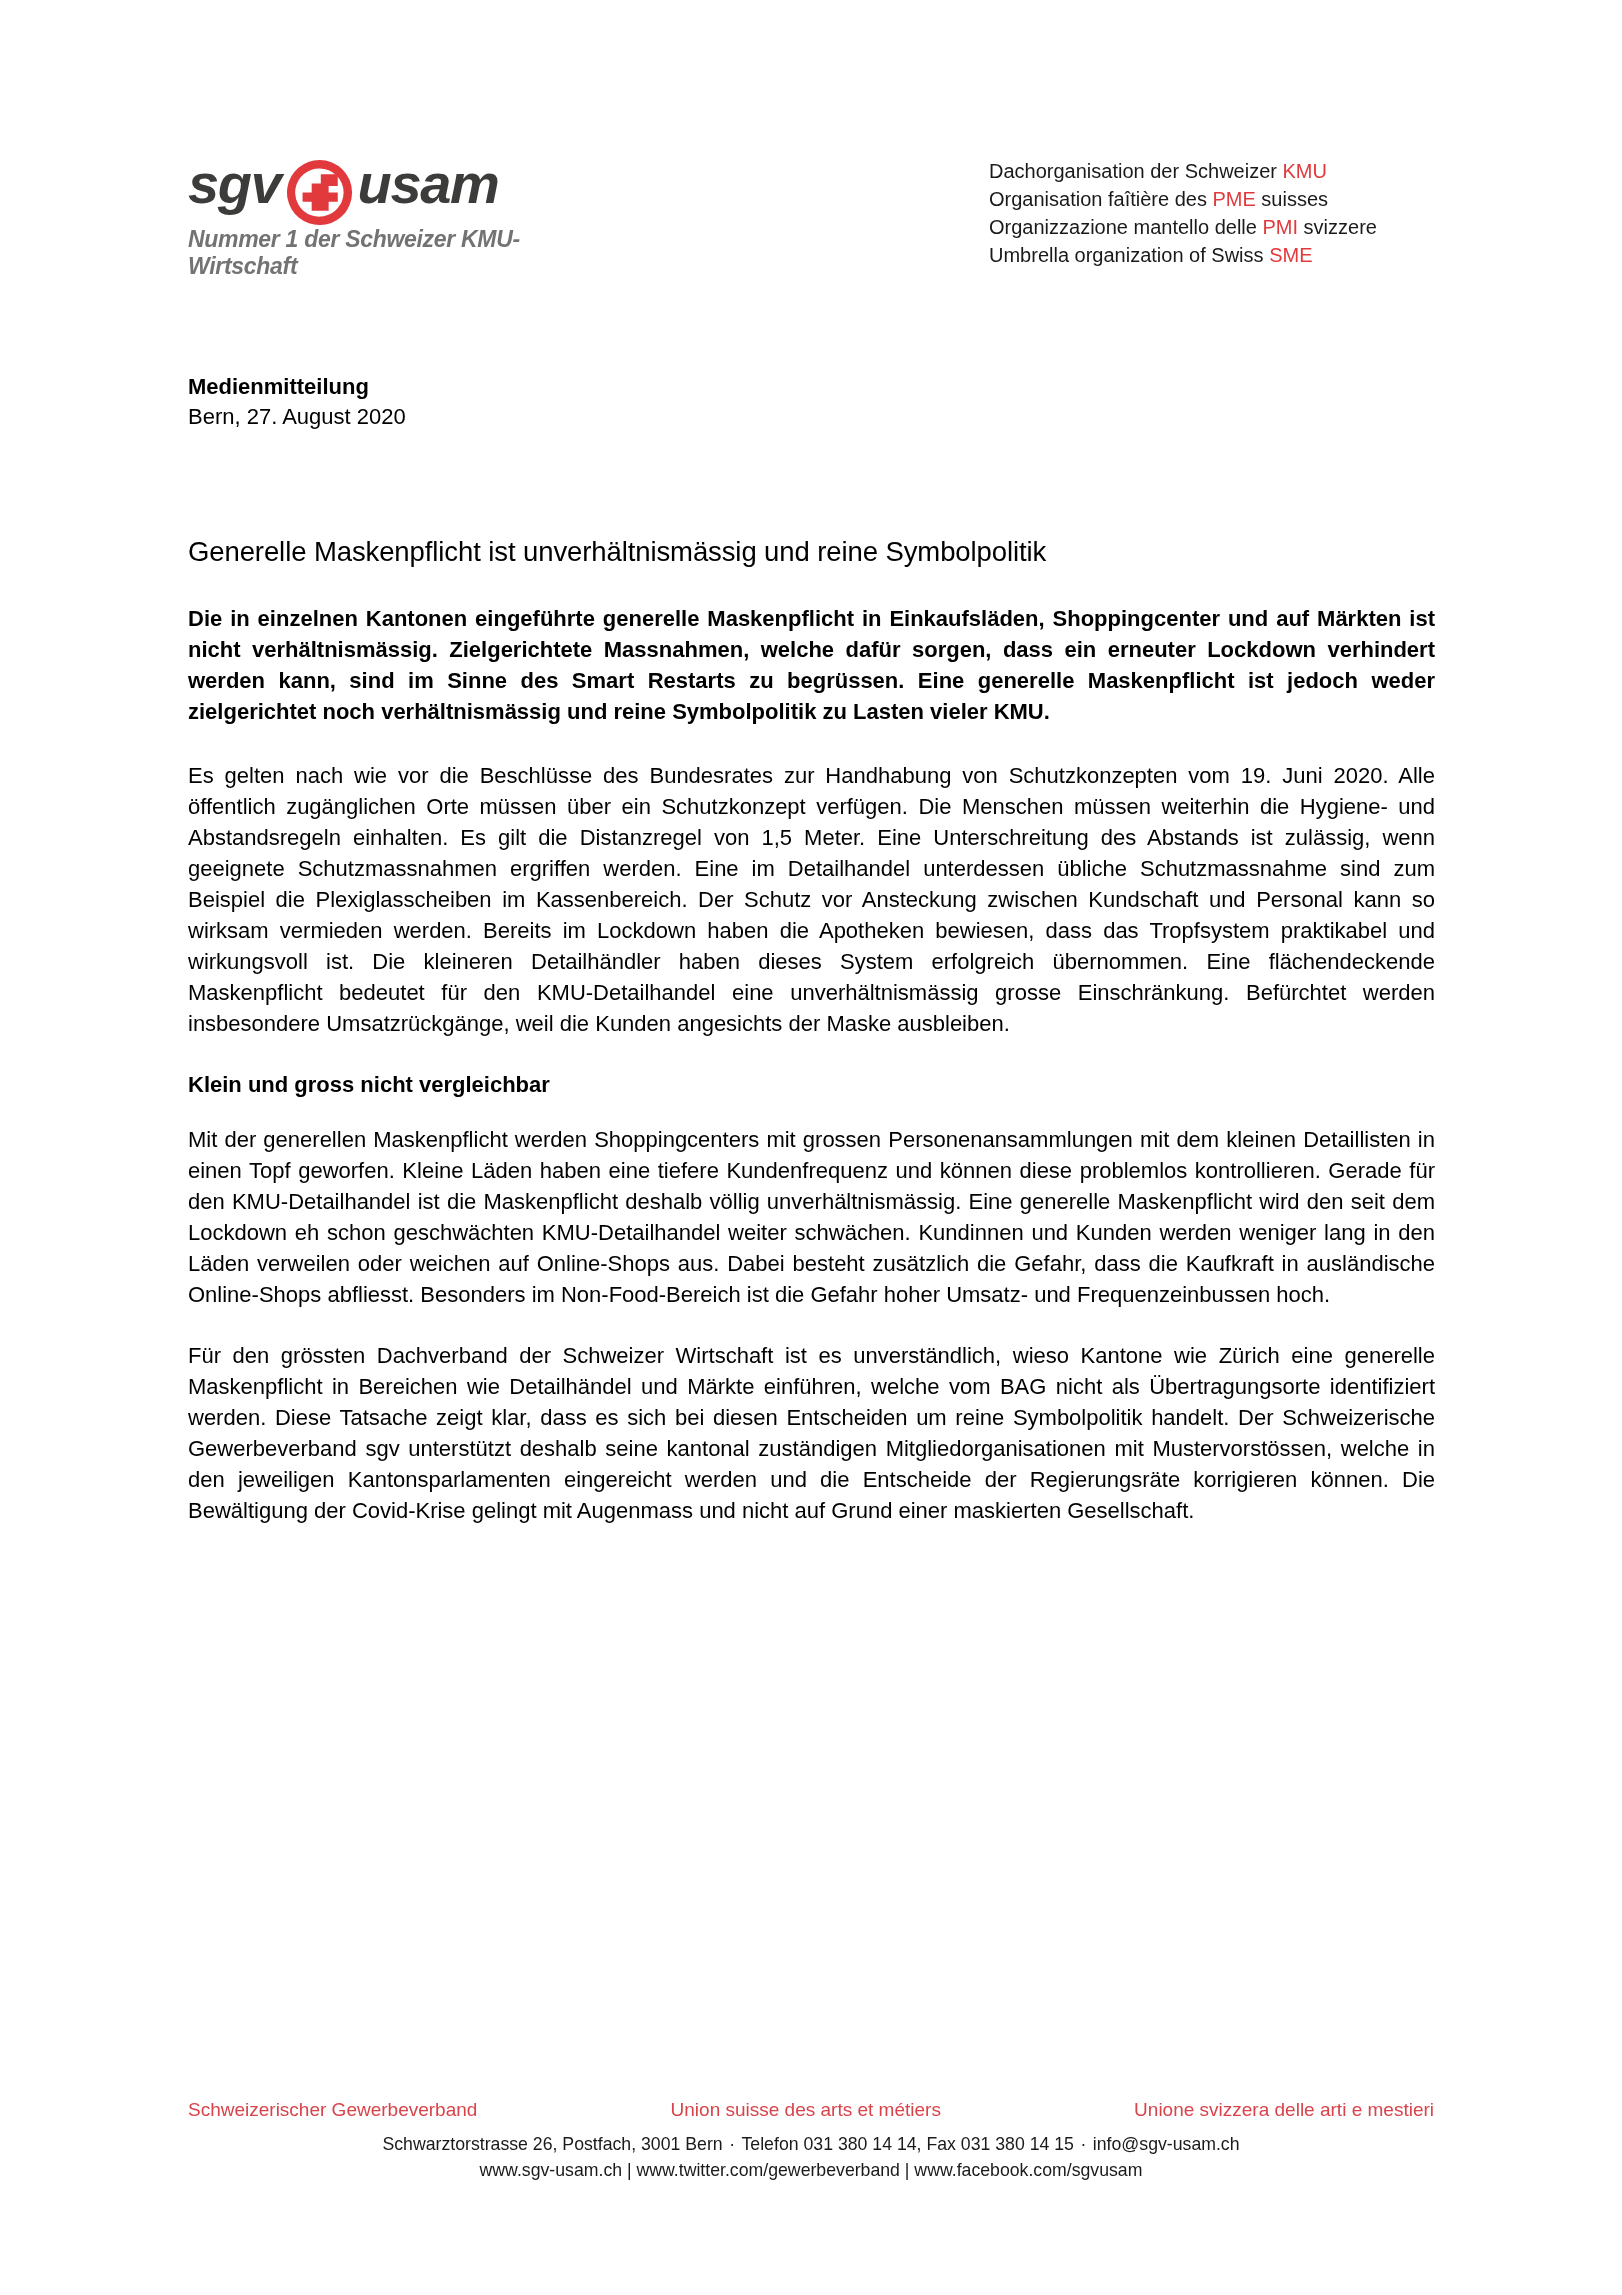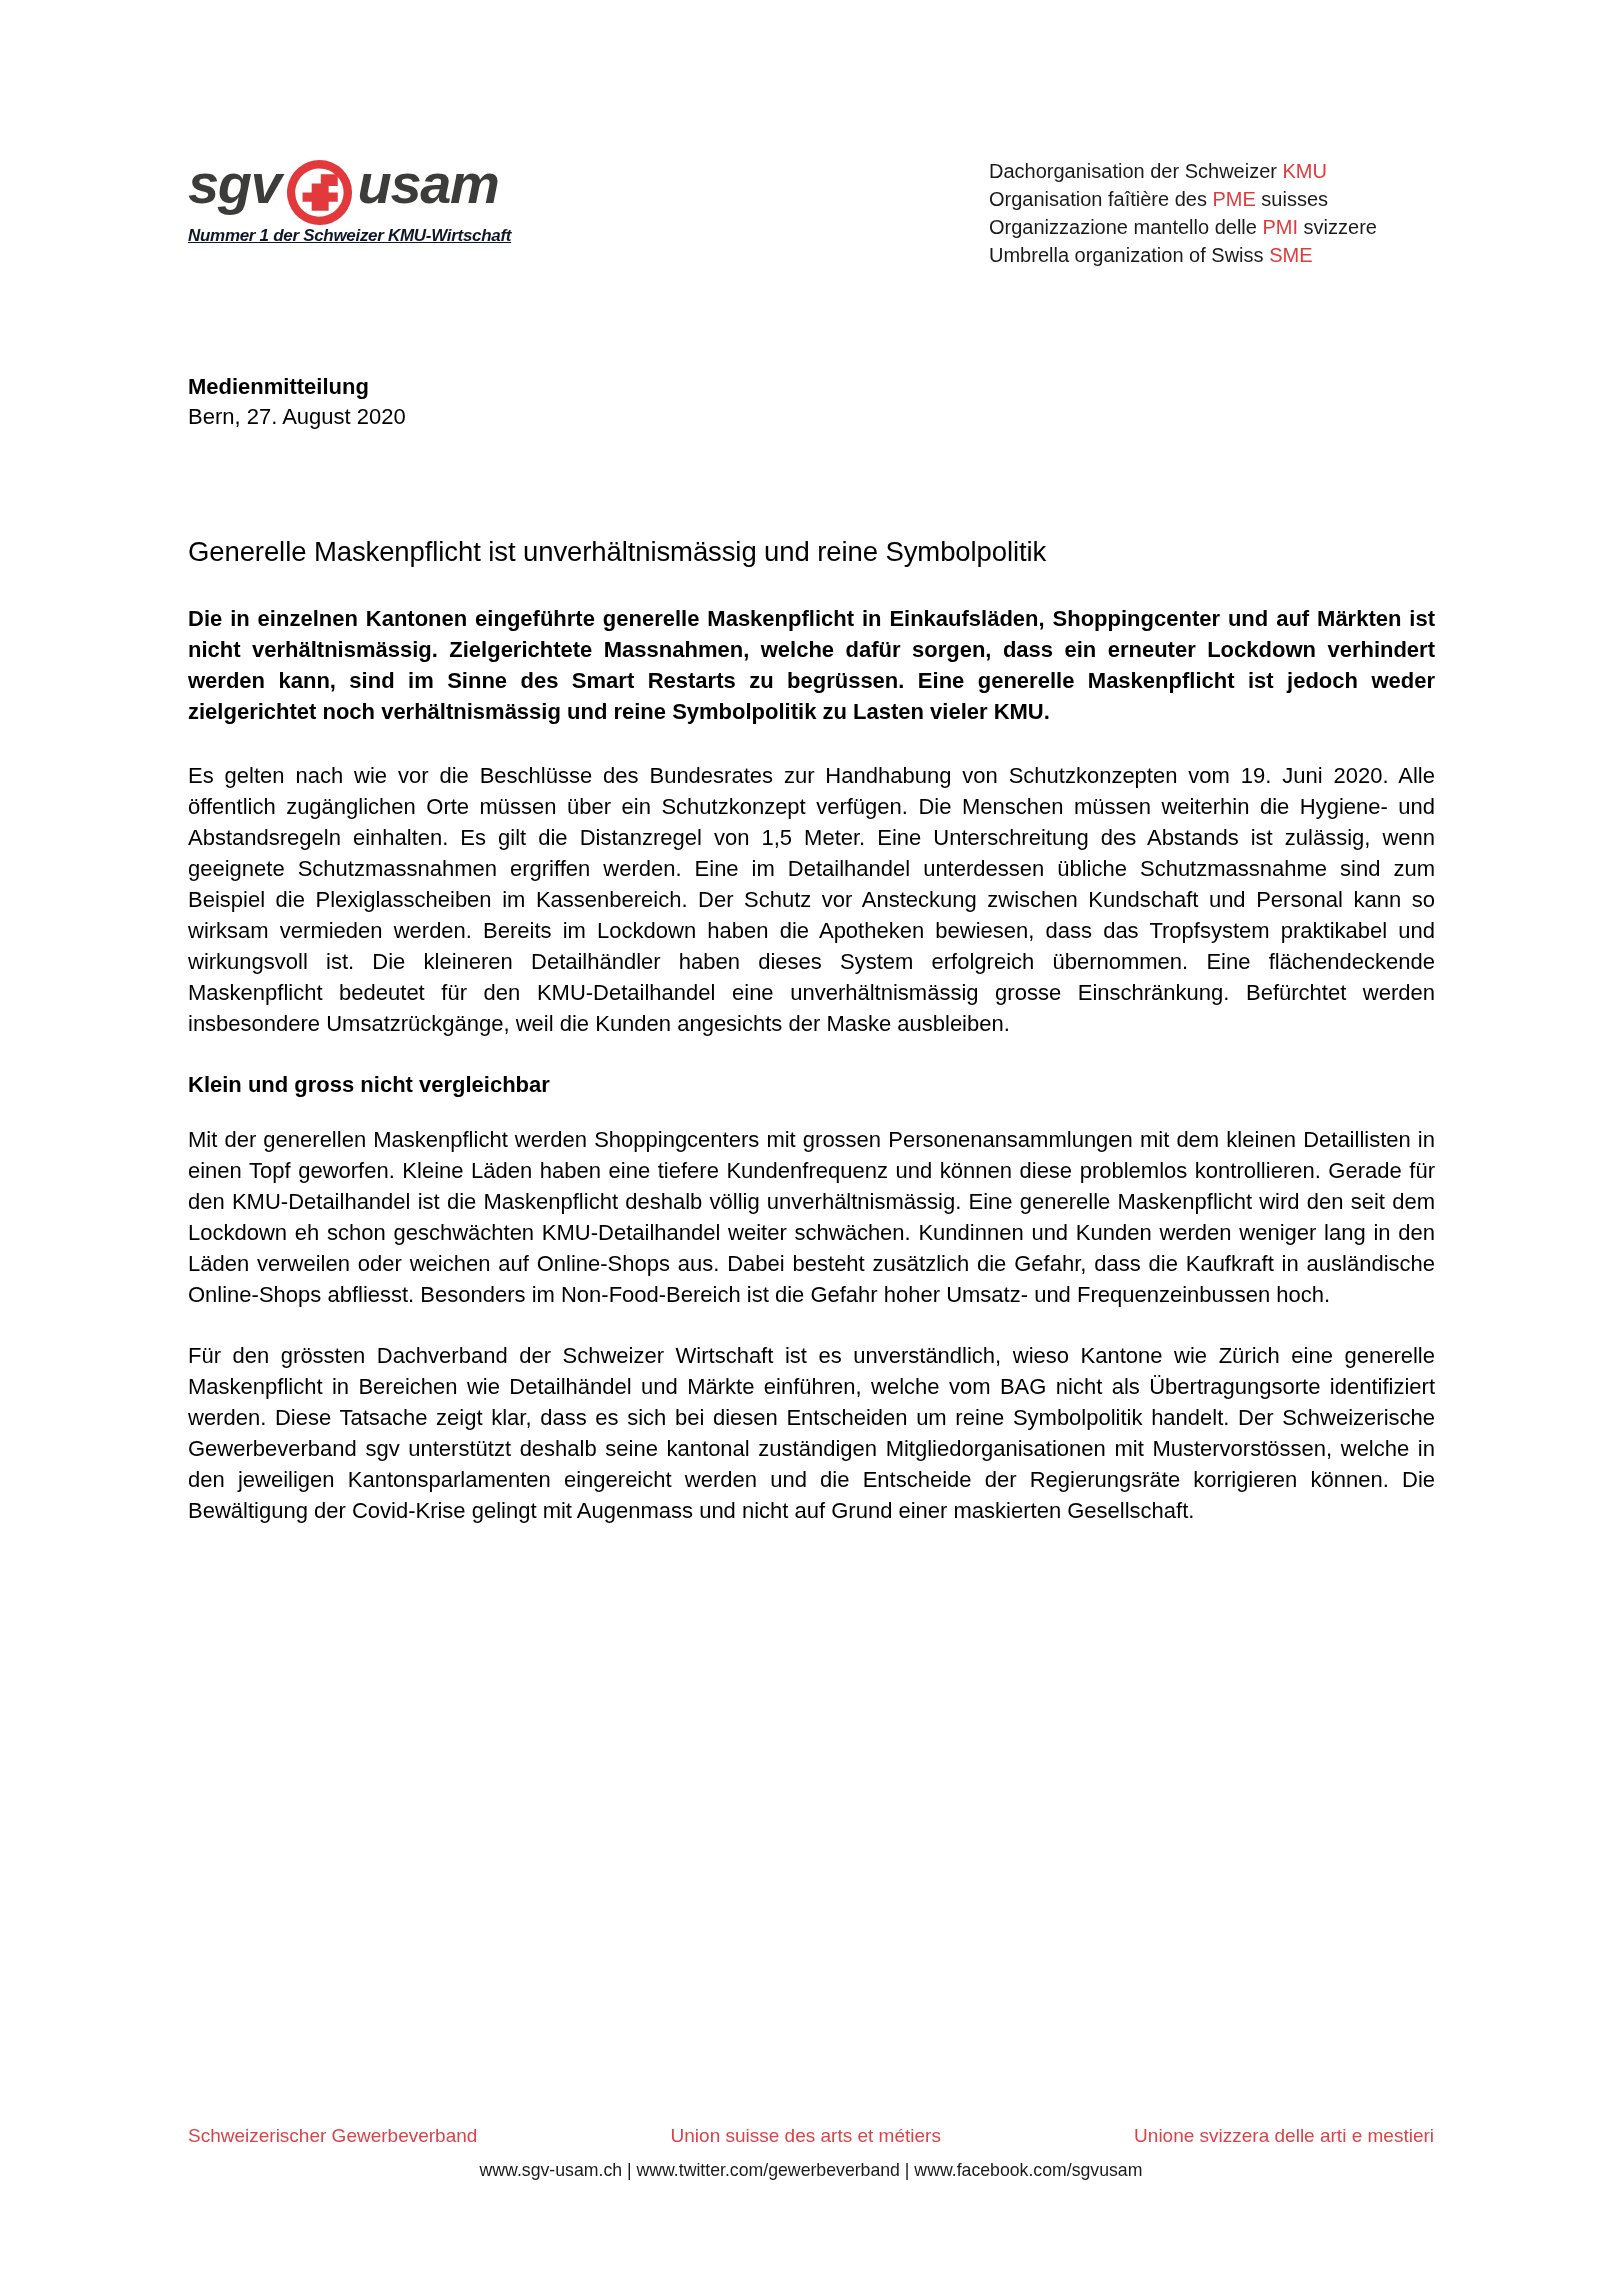--- a/index.html
+++ b/index.html
@@ -53,24 +53,23 @@
     height: 73px;
     position: relative;
     margin: 0 1.3px 0 2.6px;
     flex: none;
   }
   .logo-tagline {
     margin-top: 5.2px;
     font-family: "Liberation Sans", sans-serif;
     font-style: italic;
     font-weight: bold;
-    font-size: 17px;
-    color: #0f172a;
+    font-size: 23px;
+    color: #737373;
     letter-spacing: -0.3px;
-    text-decoration: underline;
   }
   .header-langs {
     position: absolute;
     left: 989px;
     top: 157px;
     font-size: 20px;
     line-height: 28px;
     color: #1a1a1a;
     white-space: nowrap;
   }
@@ -192,18 +191,19 @@
     <p class="body-par">Für den grössten Dachverband der Schweizer Wirtschaft ist es unverständlich, wieso Kantone wie Zürich eine generelle Maskenpflicht in Bereichen wie Detailhändel und Märkte einführen, welche vom BAG nicht als Übertragungsorte identifiziert werden. Diese Tatsache zeigt klar, dass es sich bei diesen Entscheiden um reine Symbolpolitik handelt. Der Schweizerische Gewerbeverband sgv unterstützt deshalb seine kantonal zuständigen Mitgliedorganisationen mit Mustervorstössen, welche in den jeweiligen Kantonsparlamenten eingereicht werden und die Entscheide der Regierungsräte korrigieren können. Die Bewältigung der Covid-Krise gelingt mit Augenmass und nicht auf Grund einer maskierten Gesellschaft.</p>
   </div>
 
   <div class="footer">
     <div class="footer-langs">
       <span>Schweizerischer Gewerbeverband</span>
       <span>Union suisse des arts et métiers</span>
       <span>Unione svizzera delle arti e mestieri</span>
     </div>
     <div class="footer-contact">
+      <div><span>Schwarztorstrasse 26, Postfach, 3001 Bern</span><span class="sep">·</span><span>Telefon 031 380 14 14, Fax 031 380 14 15</span><span class="sep">·</span><span>info@sgv-usam.ch</span></div>
       <div>www.sgv-usam.ch  |  www.twitter.com/gewerbeverband  |  www.facebook.com/sgvusam</div>
     </div>
   </div>
 
 </div>
 
 
 </body></html>

